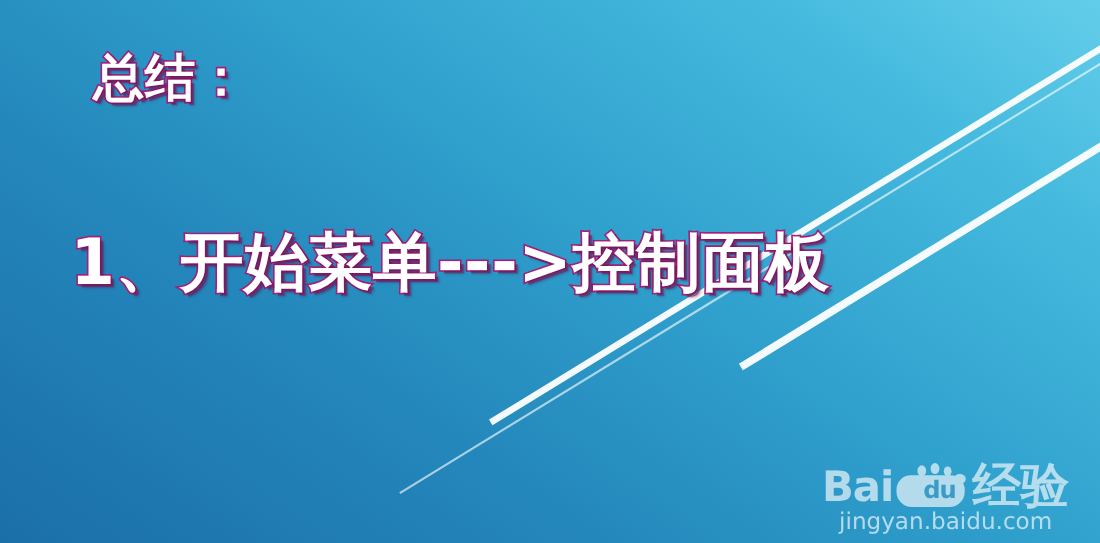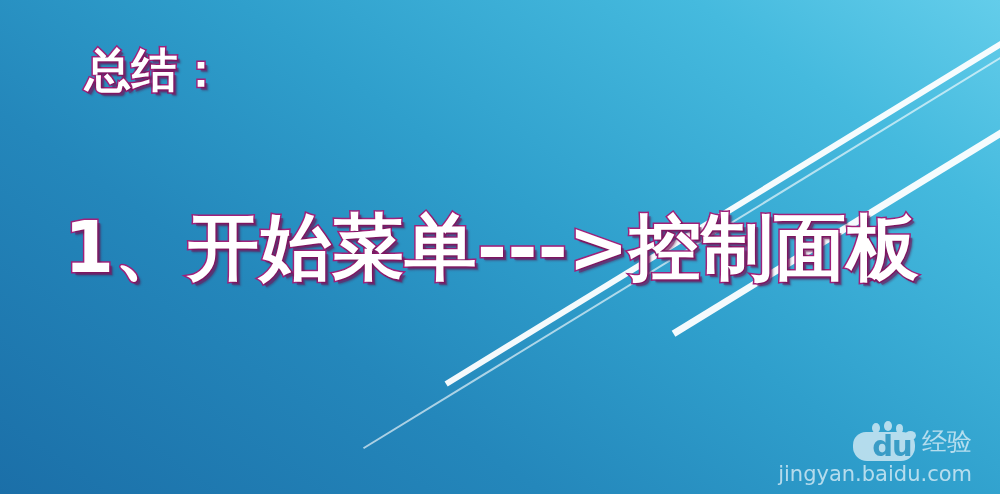--- a/index.html
+++ b/index.html
@@ -69,21 +69,21 @@
 
   #title {
     left: 66px;
     top: 40px;
     font-size: 46px;
     margin-left: 19px;
   }
 
   .line {
     left: 64px;
-    font-size: 72px;
+    font-size: 58px;
     text-align: center;
   }
   #line-1 { top: 200px; }
   #line-2 { top: 281px; }
   #line-3 { top: 360px; }
 
   
   #watermark {
     position: absolute;
     right: 28px;
@@ -121,37 +121,37 @@
     background: #e8f4fa;
   }
   .wm-du {
     position: absolute;
     left: 0;
     bottom: 0;
     width: 78px;
     height: 29px;
     line-height: 29px;
     text-align: center;
-    font-size: 29px;
+    font-size: 22px;
     font-weight: bold;
     color: #3f9cc4;
     letter-spacing: -1px;
   }
   .paw {
     position: absolute;
     background: #e8f4fa;
     border-radius: 50%;
   }
   .paw-1 { width: 8px;  height: 10px; left: 19px; top: 2px; }
   .paw-2 { width: 8px;  height: 10px; left: 31px; top: 0px; }
   .paw-3 { width: 7px;  height: 9px;  left: 43px; top: 3px; }
   .paw-4 { width: 11px; height: 9px;  left: 52px; top: 10px; }
   .wm-jy {
-    font-size: 25px;
-    font-weight: normal;
+    font-size: 44px;
+    font-weight: bold;
     color: #e8f4fa;
     line-height: 38px;
     margin-left: 4px;
   }
   .wm-url {
     font-size: 21px;
     color: #eaf5fb;
     letter-spacing: 0px;
     margin-top: 1px;
     text-align: center;
@@ -169,20 +169,21 @@
   </div>
 
   <div class="wordart" id="title">总结：</div>
 
   <div class="wordart line" id="line-1">1、开始菜单---&gt;控制面板</div>
 
 
 
   <div id="watermark">
     <div class="wm-logo">
+      <span class="wm-bai">Bai</span>
       <span class="wm-bear">
         <span class="paw paw-1"></span>
         <span class="paw paw-2"></span>
         <span class="paw paw-3"></span>
         <span class="paw paw-4"></span>
         <span class="wm-bear-body"></span>
         <span class="wm-du">du</span>
       </span>
       <span class="wm-jy">经验</span>
     </div>

